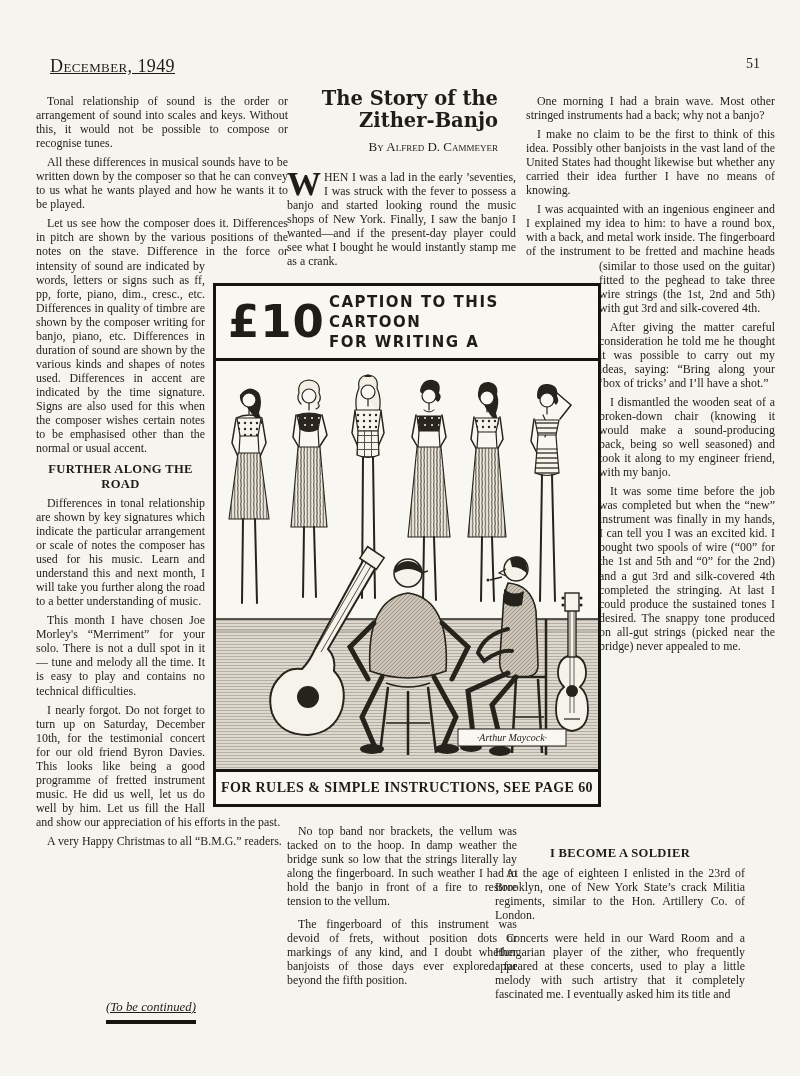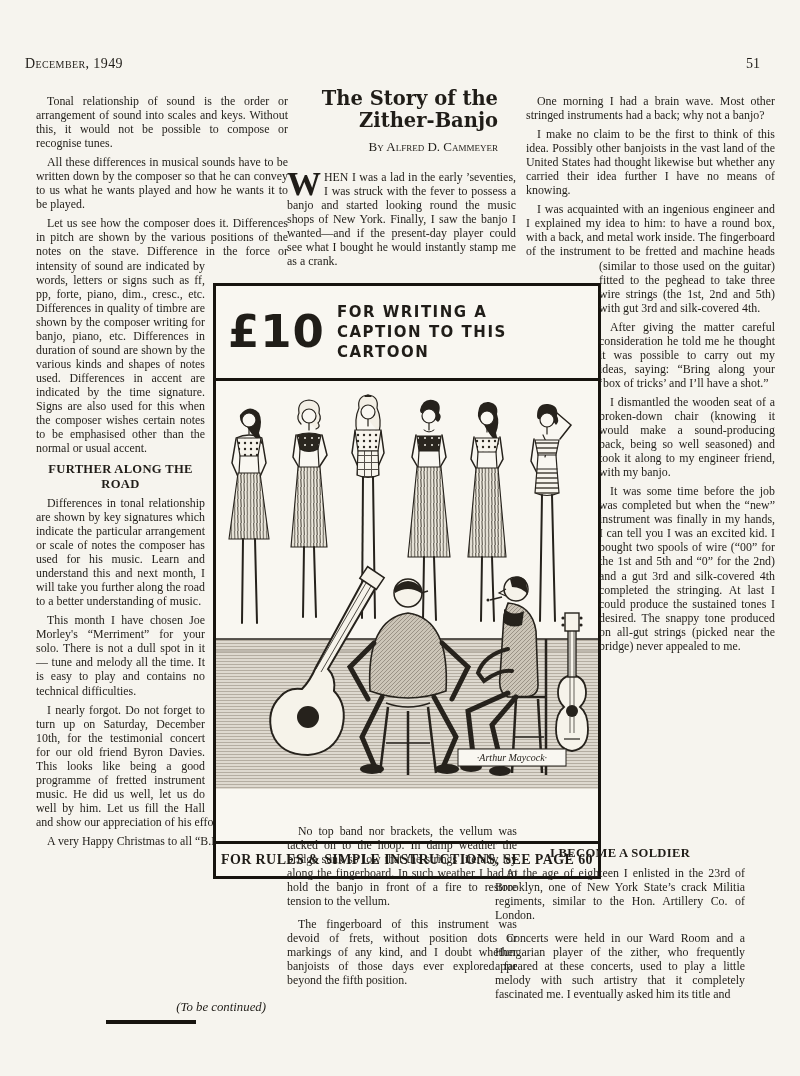--- a/index.html
+++ b/index.html
@@ -6,55 +6,55 @@
   body{width:800px;height:1076px;background:#e9e6e0;}
   .page{
     position:relative;width:800px;height:1076px;overflow:hidden;
     background:#f6f4ee;color:#201d18;
     font-family:"Liberation Serif",serif;
     font-size:11.9px;line-height:1.18;
   }
   .just{text-align:justify;}
   p{margin:0 0 5px 0;text-indent:11px;}
   .smallcaps{font-variant:small-caps;}
-  .hdr-date{position:absolute;left:25px;top:56px;font-size:14px;letter-spacing:.4px;}
+  .hdr-date{position:absolute;left:50px;top:56px;font-size:18px;letter-spacing:.4px;text-decoration:underline;}
   .masthead{position:absolute;left:0;top:48px;width:100%;text-align:center;
     font-weight:bold;font-size:26px;letter-spacing:2px;font-family:"DejaVu Serif",serif;}
   .pageno{position:absolute;right:40px;top:56px;font-size:14px;}
 
   .col-left{position:absolute;left:36px;top:94px;width:253px;height:900px;}
   .col-left .sp1{float:right;width:1px;height:172px;}
   .col-left .sp2{float:right;clear:right;width:84px;height:548px;}
   .sec-head{font-weight:bold;text-align:center;font-size:12.6px;margin:7px 0 4px;text-indent:0;letter-spacing:.3px;}
 
   .col-mid-title{position:absolute;left:269px;top:88px;width:229px;text-align:right;}
   .art-title{font-weight:bold;font-size:19.5px;line-height:1.12;font-family:"DejaVu Serif",serif;}
   .byline{margin-top:7px;font-size:13px;}
   .col-mid-p1{position:absolute;left:287px;top:170px;width:229px;}
   .dropcap{float:left;font-size:34px;line-height:26px;font-weight:bold;padding:1px 3px 0 0;}
 
   .prize-box{position:absolute;left:213px;top:283px;width:382px;border:3px solid #17140f;background:#f9f7f1;}
-  .box-header{height:68px;display:flex;align-items:center;padding:12px 12px;gap:12px;border-bottom:3px solid #17140f;}
+  .box-header{height:68px;display:flex;align-items:center;padding:2px 12px;gap:4px;border-bottom:3px solid #17140f;}
   .prize-amount{font-family:"DejaVu Sans",sans-serif;font-weight:bold;font-size:45px;letter-spacing:1px;}
   .prize-caption{font-family:"DejaVu Sans",sans-serif;font-weight:bold;font-size:15px;line-height:1.35;letter-spacing:1.5px;}
-  .box-cartoon{height:460px;overflow:hidden;}
+  .box-cartoon{height:408px;overflow:hidden;}
   .box-footer{height:32px;border-top:3px solid #17140f;text-align:center;font-weight:bold;
     font-size:14px;line-height:32px;letter-spacing:.4px;}
 
   .col-mid-below{position:absolute;left:287px;top:824px;width:230px;}
   .col-mid-below p{margin-bottom:9px;}
 
   .col-right{position:absolute;left:525px;top:94px;width:250px;height:750px;}
   .col-right .sp1{float:left;width:1px;height:168px;}
   .col-right .sp2{float:left;clear:left;width:74px;height:550px;}
   .col-right-bottom{position:absolute;left:495px;top:842px;width:250px;}
   .col-right-bottom .sec-head{margin:4px 0 5px;}
   .col-right-bottom p{margin-bottom:9px;}
 
-  .col-left-footer{position:absolute;left:36px;top:1000px;width:230px;text-align:right;}
+  .col-left-footer{position:absolute;left:36px;top:1000px;width:230px;text-align:center;text-decoration:underline;}
   .tbc{font-style:italic;font-size:12.8px;text-indent:0;margin:0;}
   .end-rule{width:90px;height:4px;background:#17140f;margin:5px auto 0;}
   svg .ink{stroke:#26221c;fill:none;}
   svg text{font-family:"Liberation Serif",serif;}
 </style>
 </head>
 <body>
 
 <div class="page">
 
@@ -85,22 +85,22 @@
   </div>
 
   <div class="col-mid-p1 just">
     <p style="text-indent:0;"><span class="dropcap">W</span><span>HEN I was a lad in the early ’seventies, I was struck with the fever to possess a banjo and started looking round the music shops of New York.  Finally, I saw the banjo I wanted—and if the present-day player could see what I bought he would instantly stamp me as a crank.</span></p>
   </div>
 
   <div class="prize-box">
     <div class="box-header">
       <div class="prize-amount">£10</div>
       <div class="prize-caption">
+        <div>CAPTION TO THIS CARTOON</div>
         <div>FOR WRITING A</div>
-        <div>CAPTION TO THIS CARTOON</div>
       </div>
     </div>
 
     <div class="box-cartoon">
       <svg width="382" height="408" viewBox="0 0 382 408">
         <defs>
           <pattern id="floor" width="4" height="3" patternUnits="userSpaceOnUse">
             <rect width="4" height="3" fill="#ded9cf"></rect>
             <line x1="0" y1="1.5" x2="4" y2="1.5" stroke="#a9a296" stroke-width="0.8"></line>
           </pattern>

